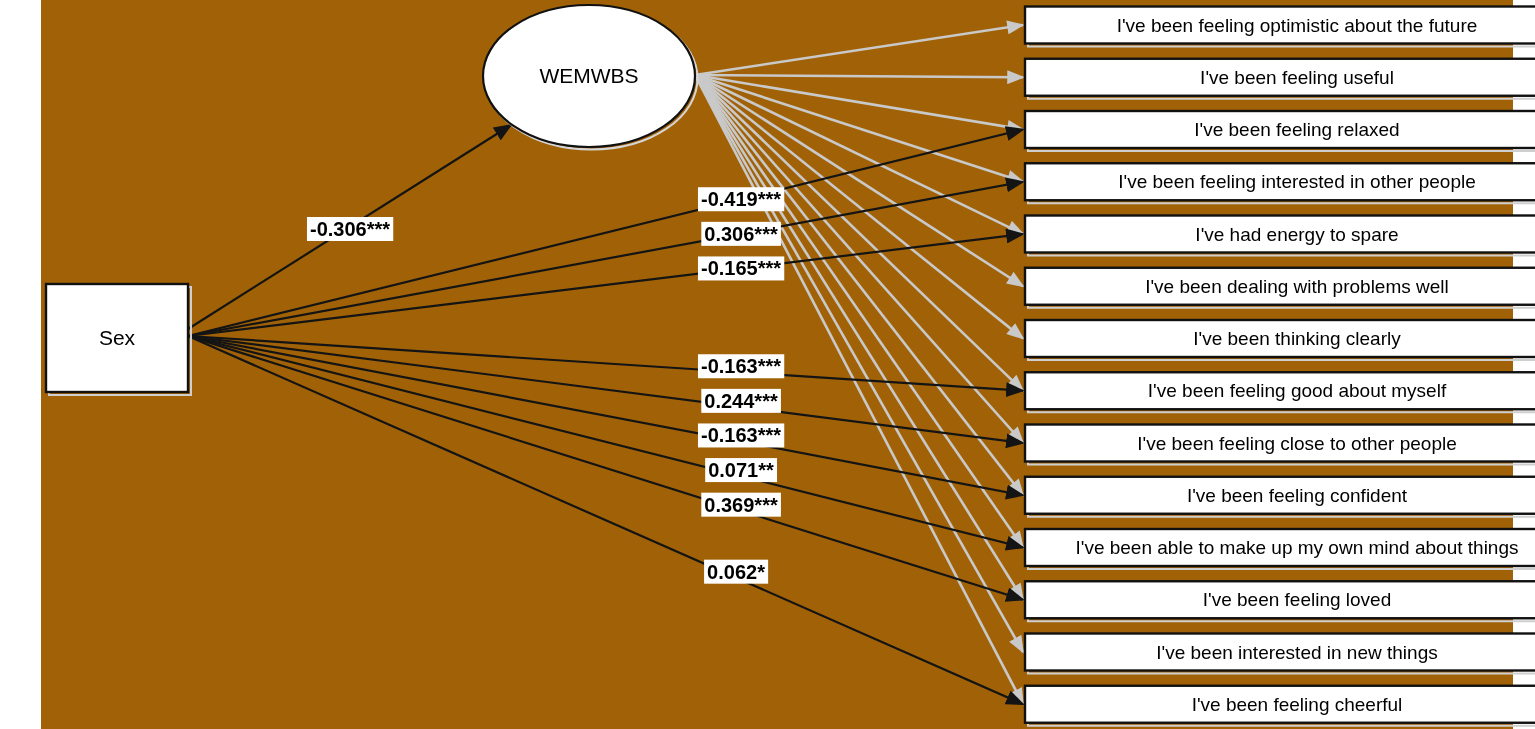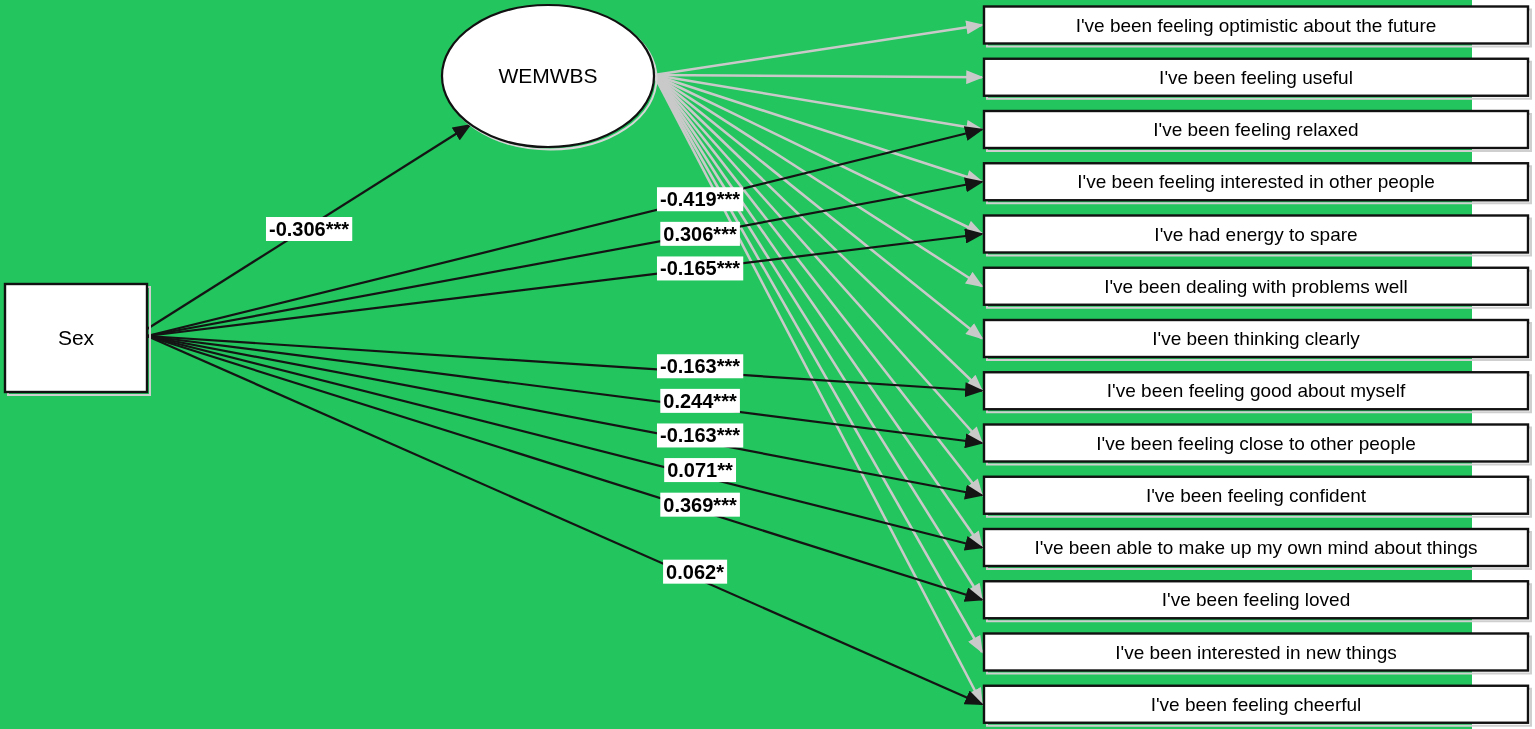--- a/index.html
+++ b/index.html
@@ -4,21 +4,21 @@
 <style>
   html, body {
     margin: 0;
     padding: 0;
     background: #ffffff;
     width: 1535px;
     height: 729px;
     overflow: hidden;
     font-family: "Liberation Sans", sans-serif;
   }
-  #stage { position: relative; width: 1472px; height: 729px; background: #22c55e; }
+  #stage { position: relative; width: 1472px; height: 729px; background: #a16207; margin-left: 41px; }
   svg text {
     font-family: "Liberation Sans", sans-serif;
     fill: #000000;
   }
   .item-text { font-size: 19px; }
   .coef-text { font-size: 20px; font-weight: 700; }
   .node-text { font-size: 21px; }
   .item-rect  { fill: #ffffff; stroke: #111111; stroke-width: 2.4; }
   .shadow-rect{ fill: none; stroke: #cfcfcf; stroke-width: 2; }
   .gray-edge  { stroke: #c9c9c9; stroke-width: 2.6; fill: none; }

